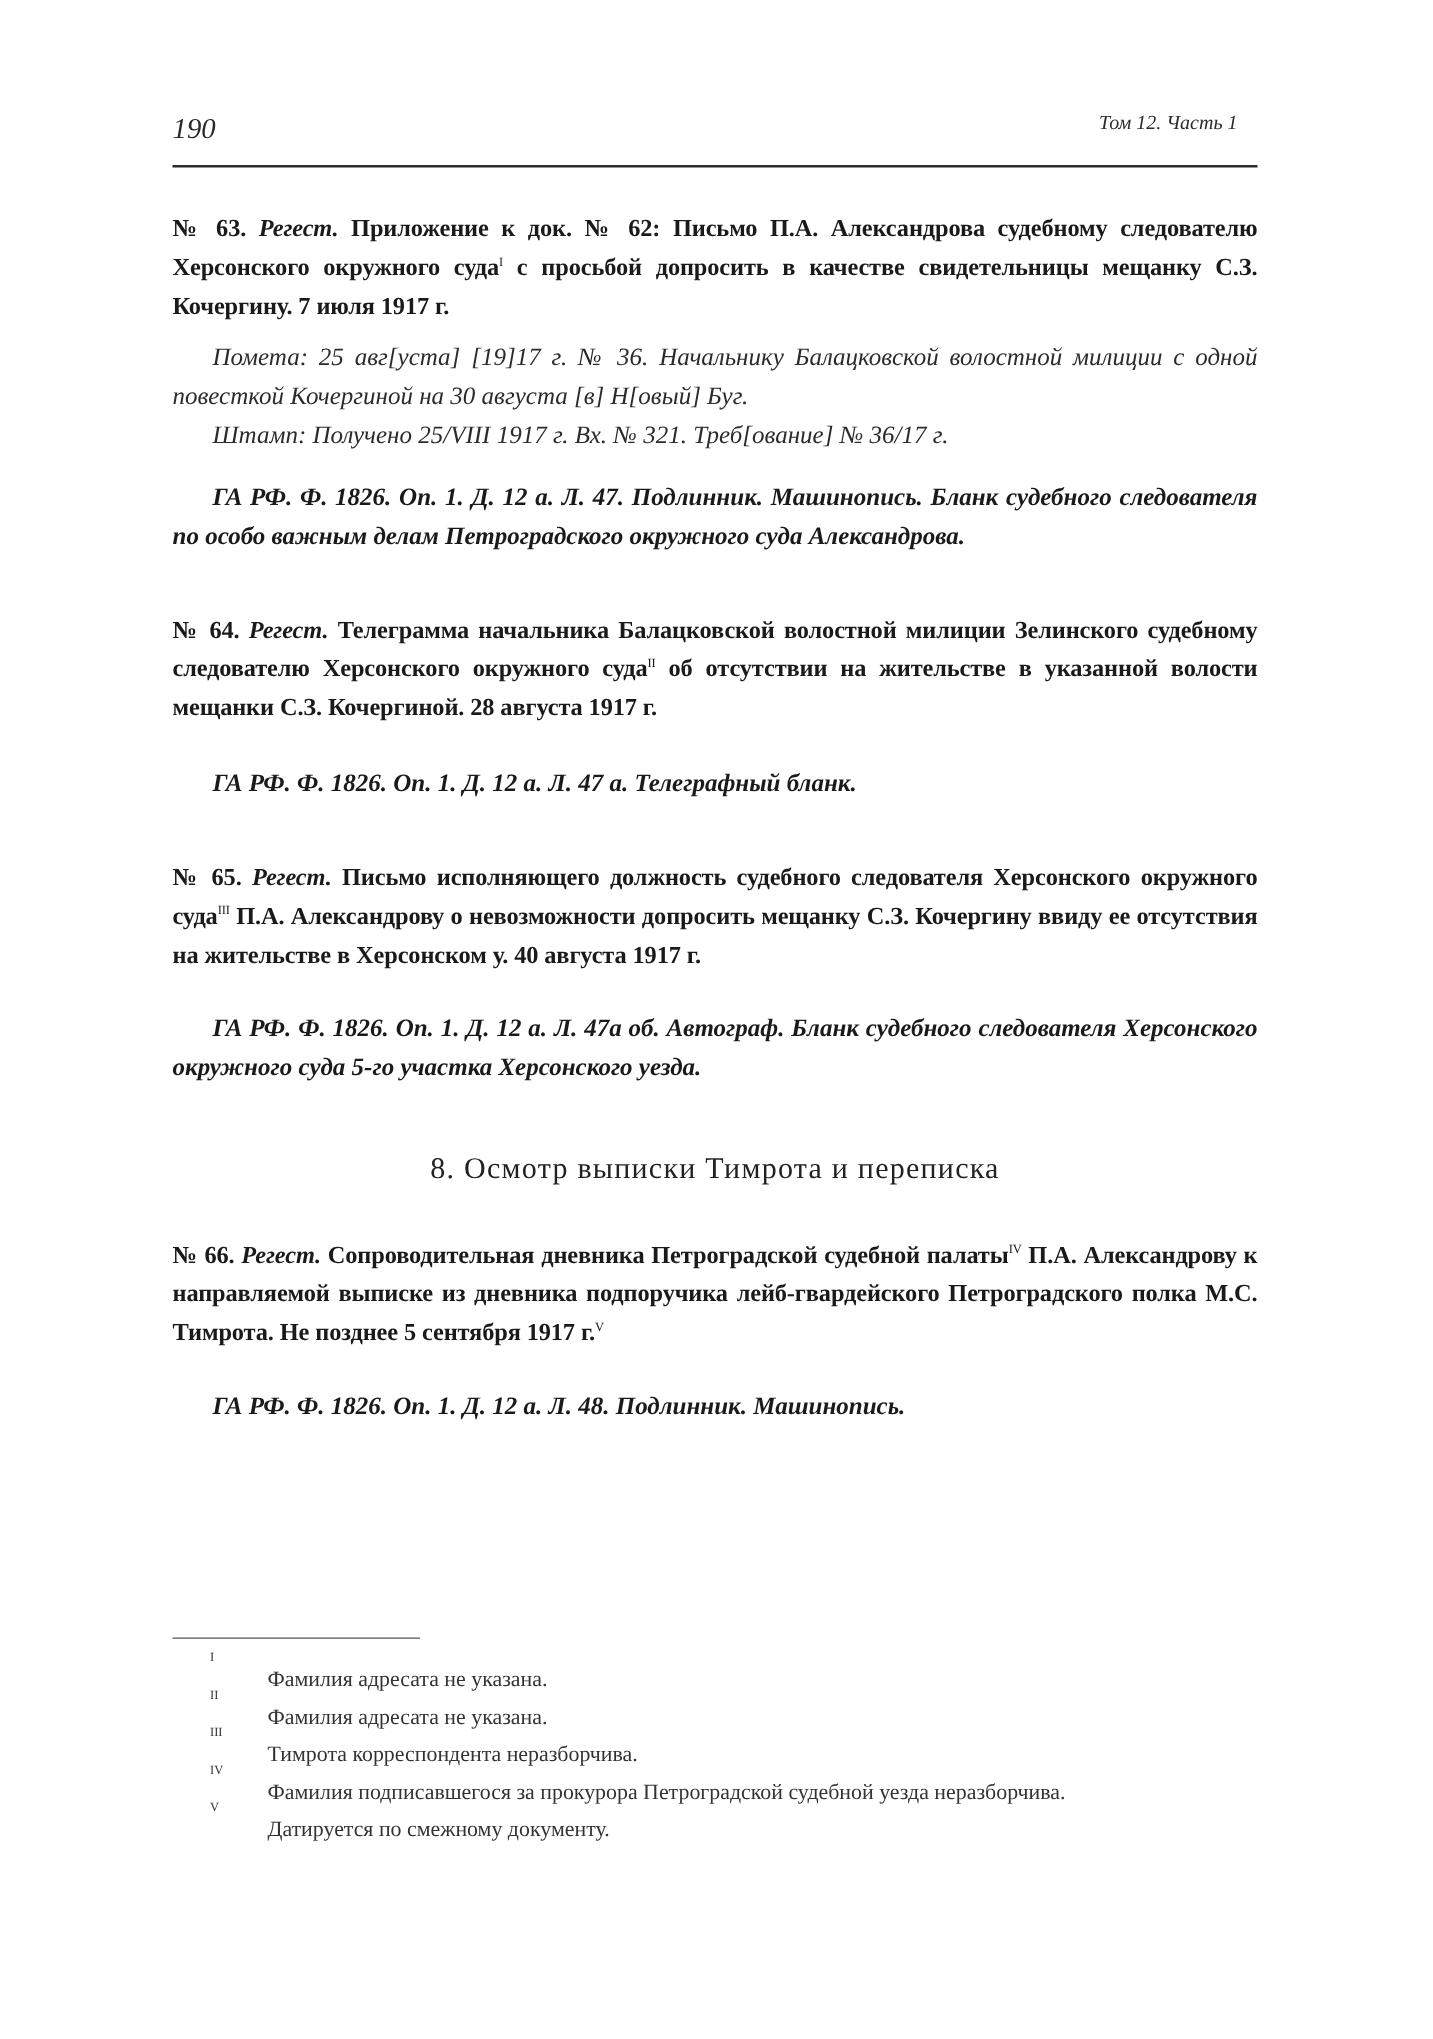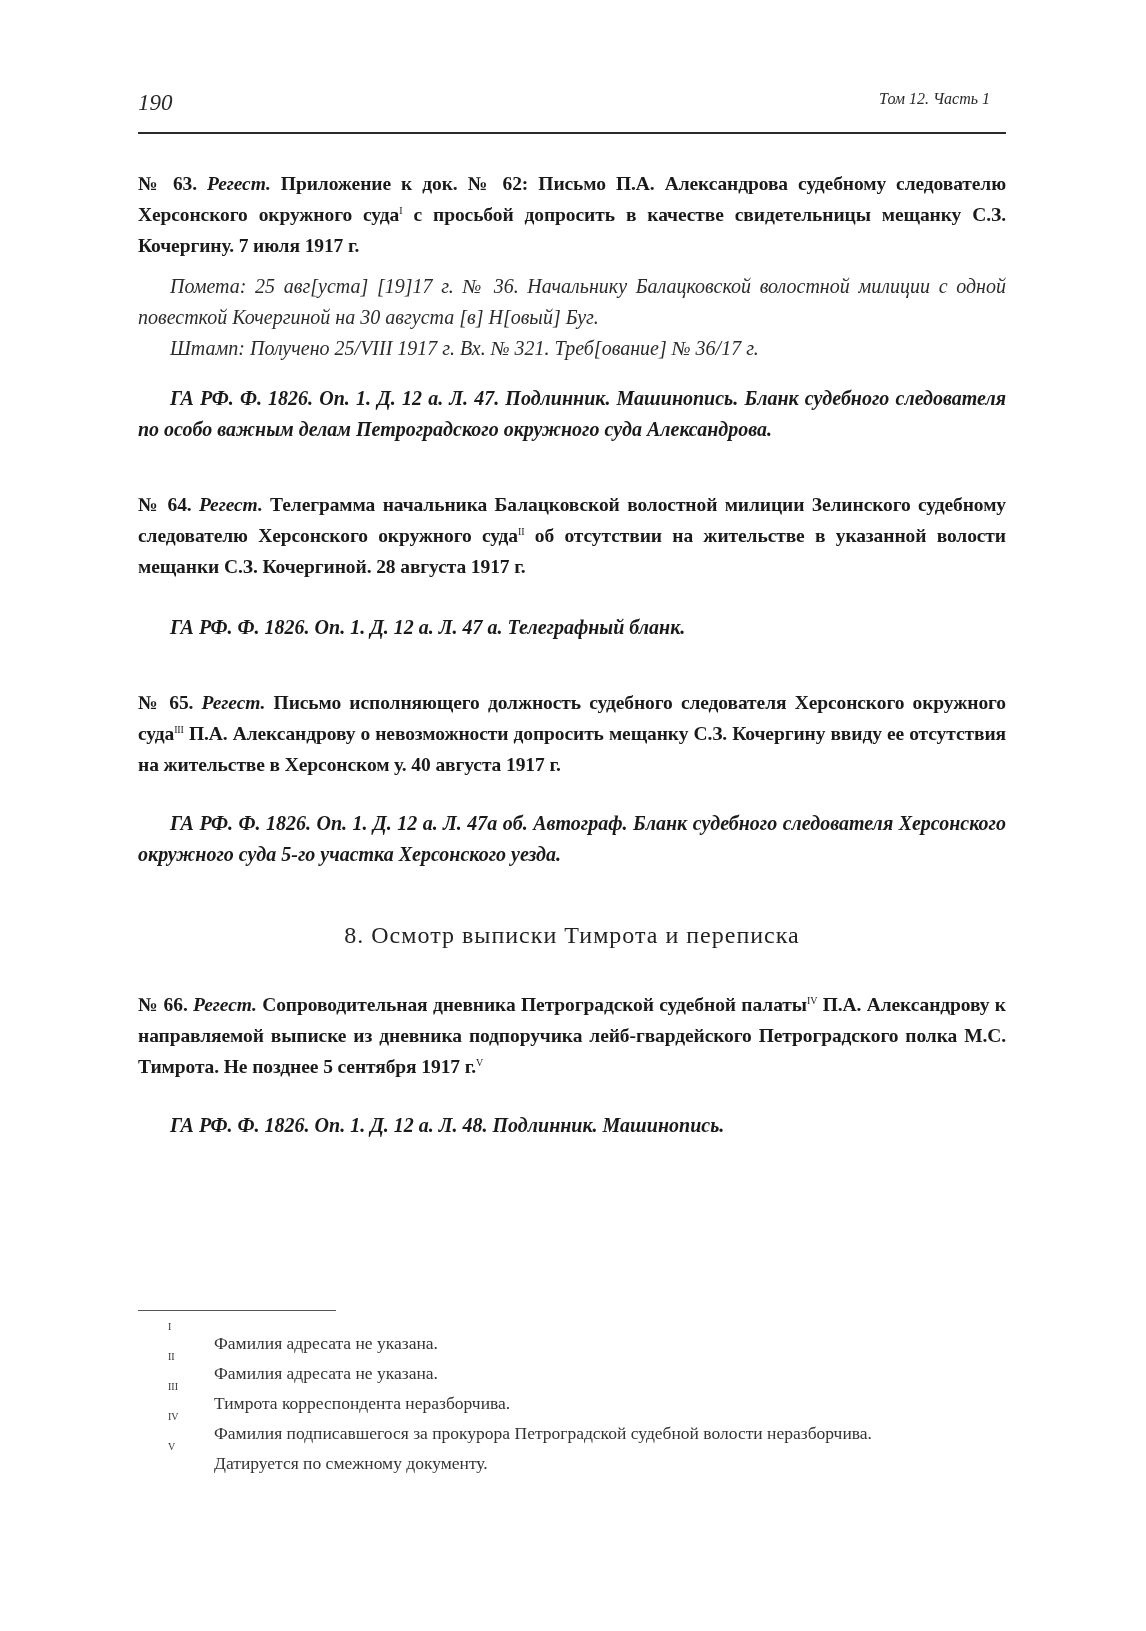--- a/index.html
+++ b/index.html
@@ -177,19 +177,19 @@
   <div class="footnote">
     <span class="mark">II</span>
     <span class="text">Фамилия адресата не указана.</span>
   </div>
   <div class="footnote">
     <span class="mark">III</span>
     <span class="text">Тимрота корреспондента неразборчива.</span>
   </div>
   <div class="footnote">
     <span class="mark">IV</span>
-    <span class="text">Фамилия подписавшегося за прокурора Петроградской судебной волости неразборчива.</span>
+    <span class="text">Фамилия подписавшегося за прокурора Петроградской судебной уезда неразборчива.</span>
   </div>
   <div class="footnote">
     <span class="mark">V</span>
     <span class="text">Датируется по смежному документу.</span>
   </div>
 </div>
 
 </body></html>

